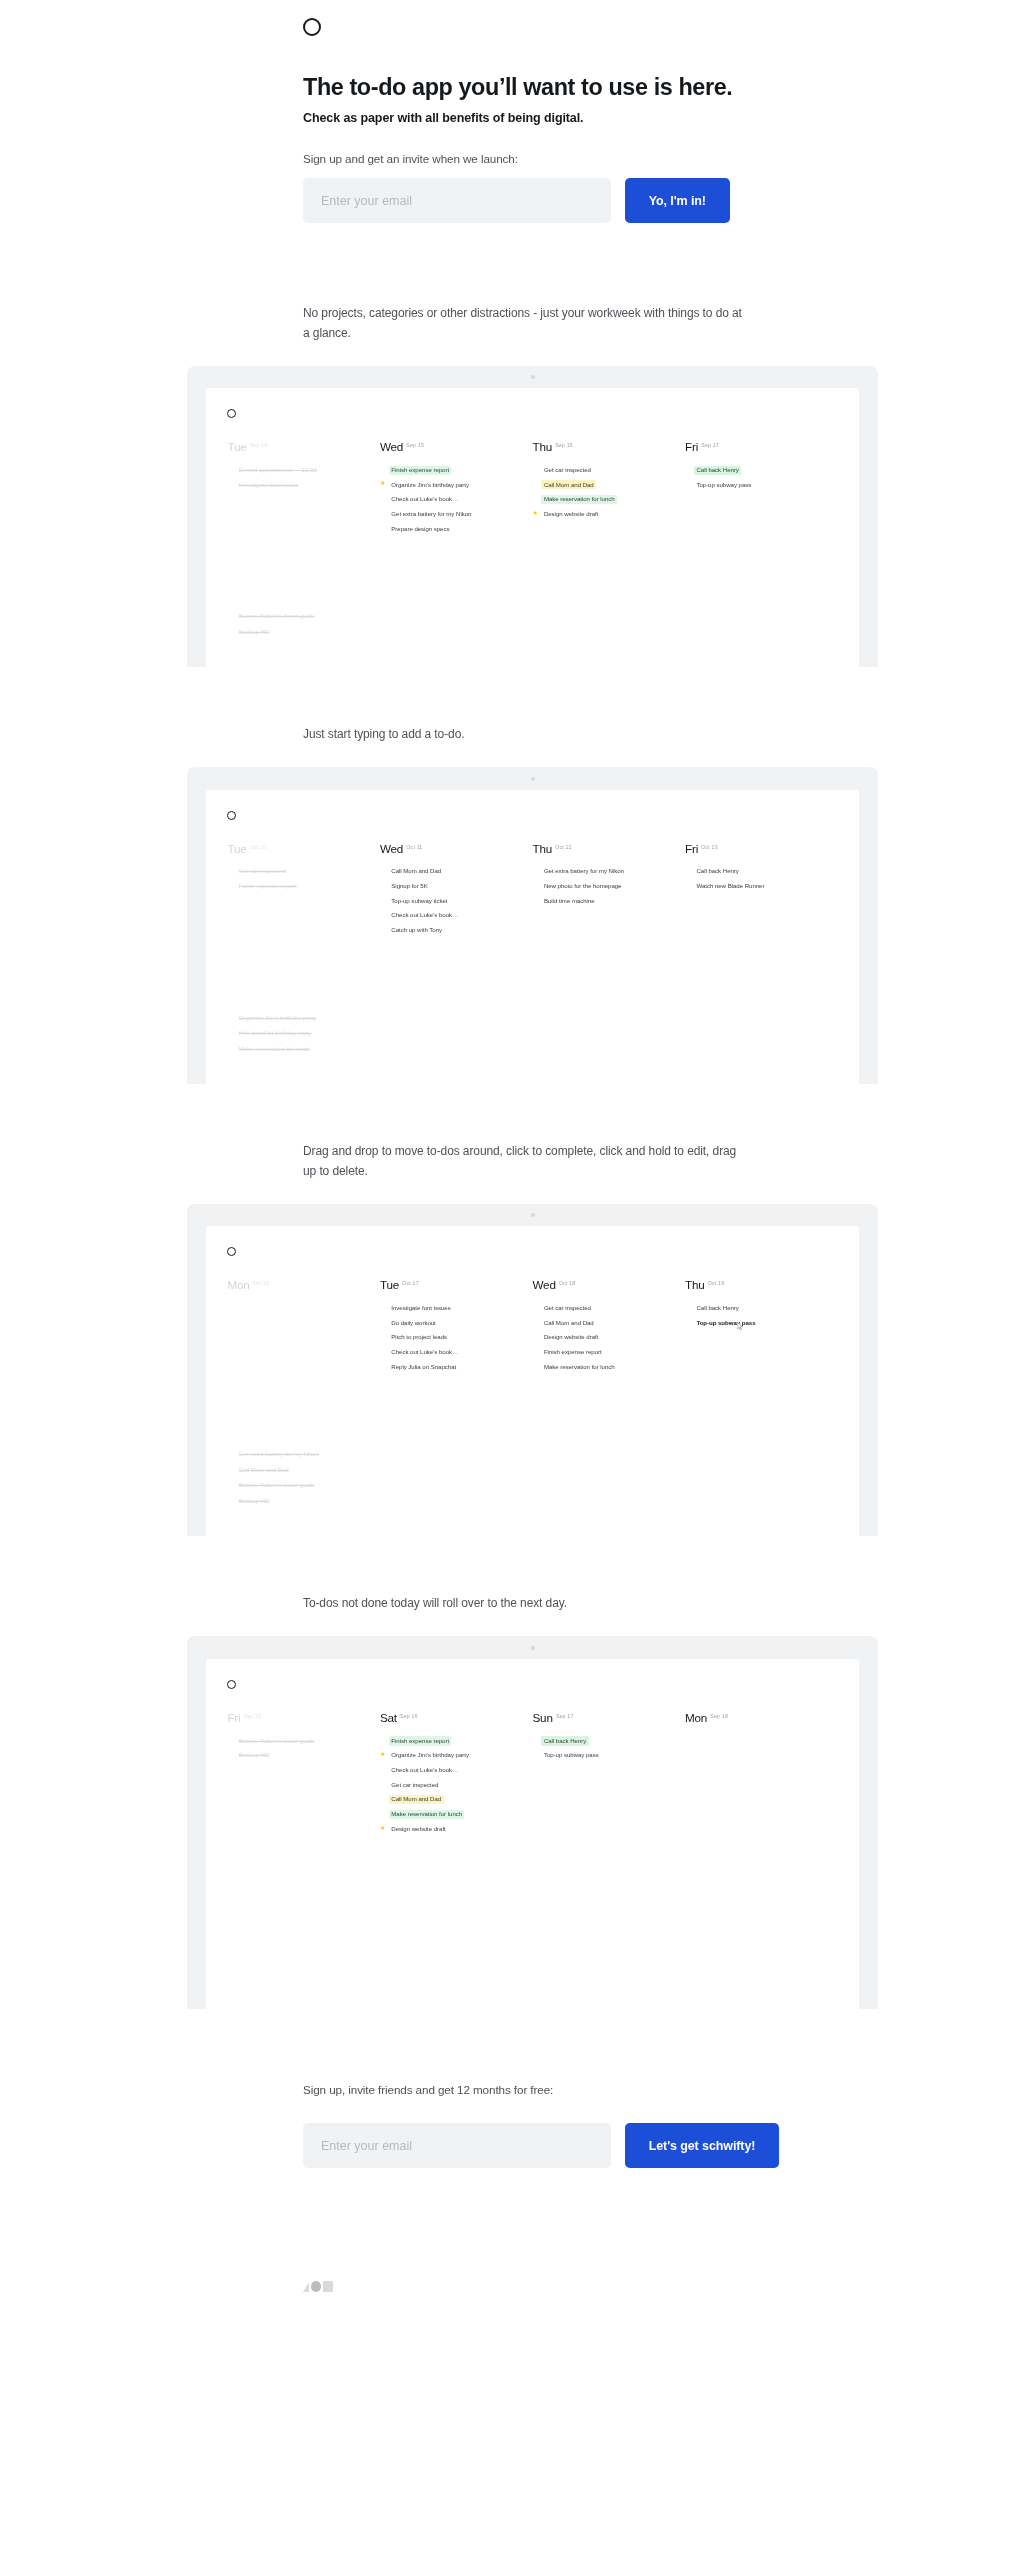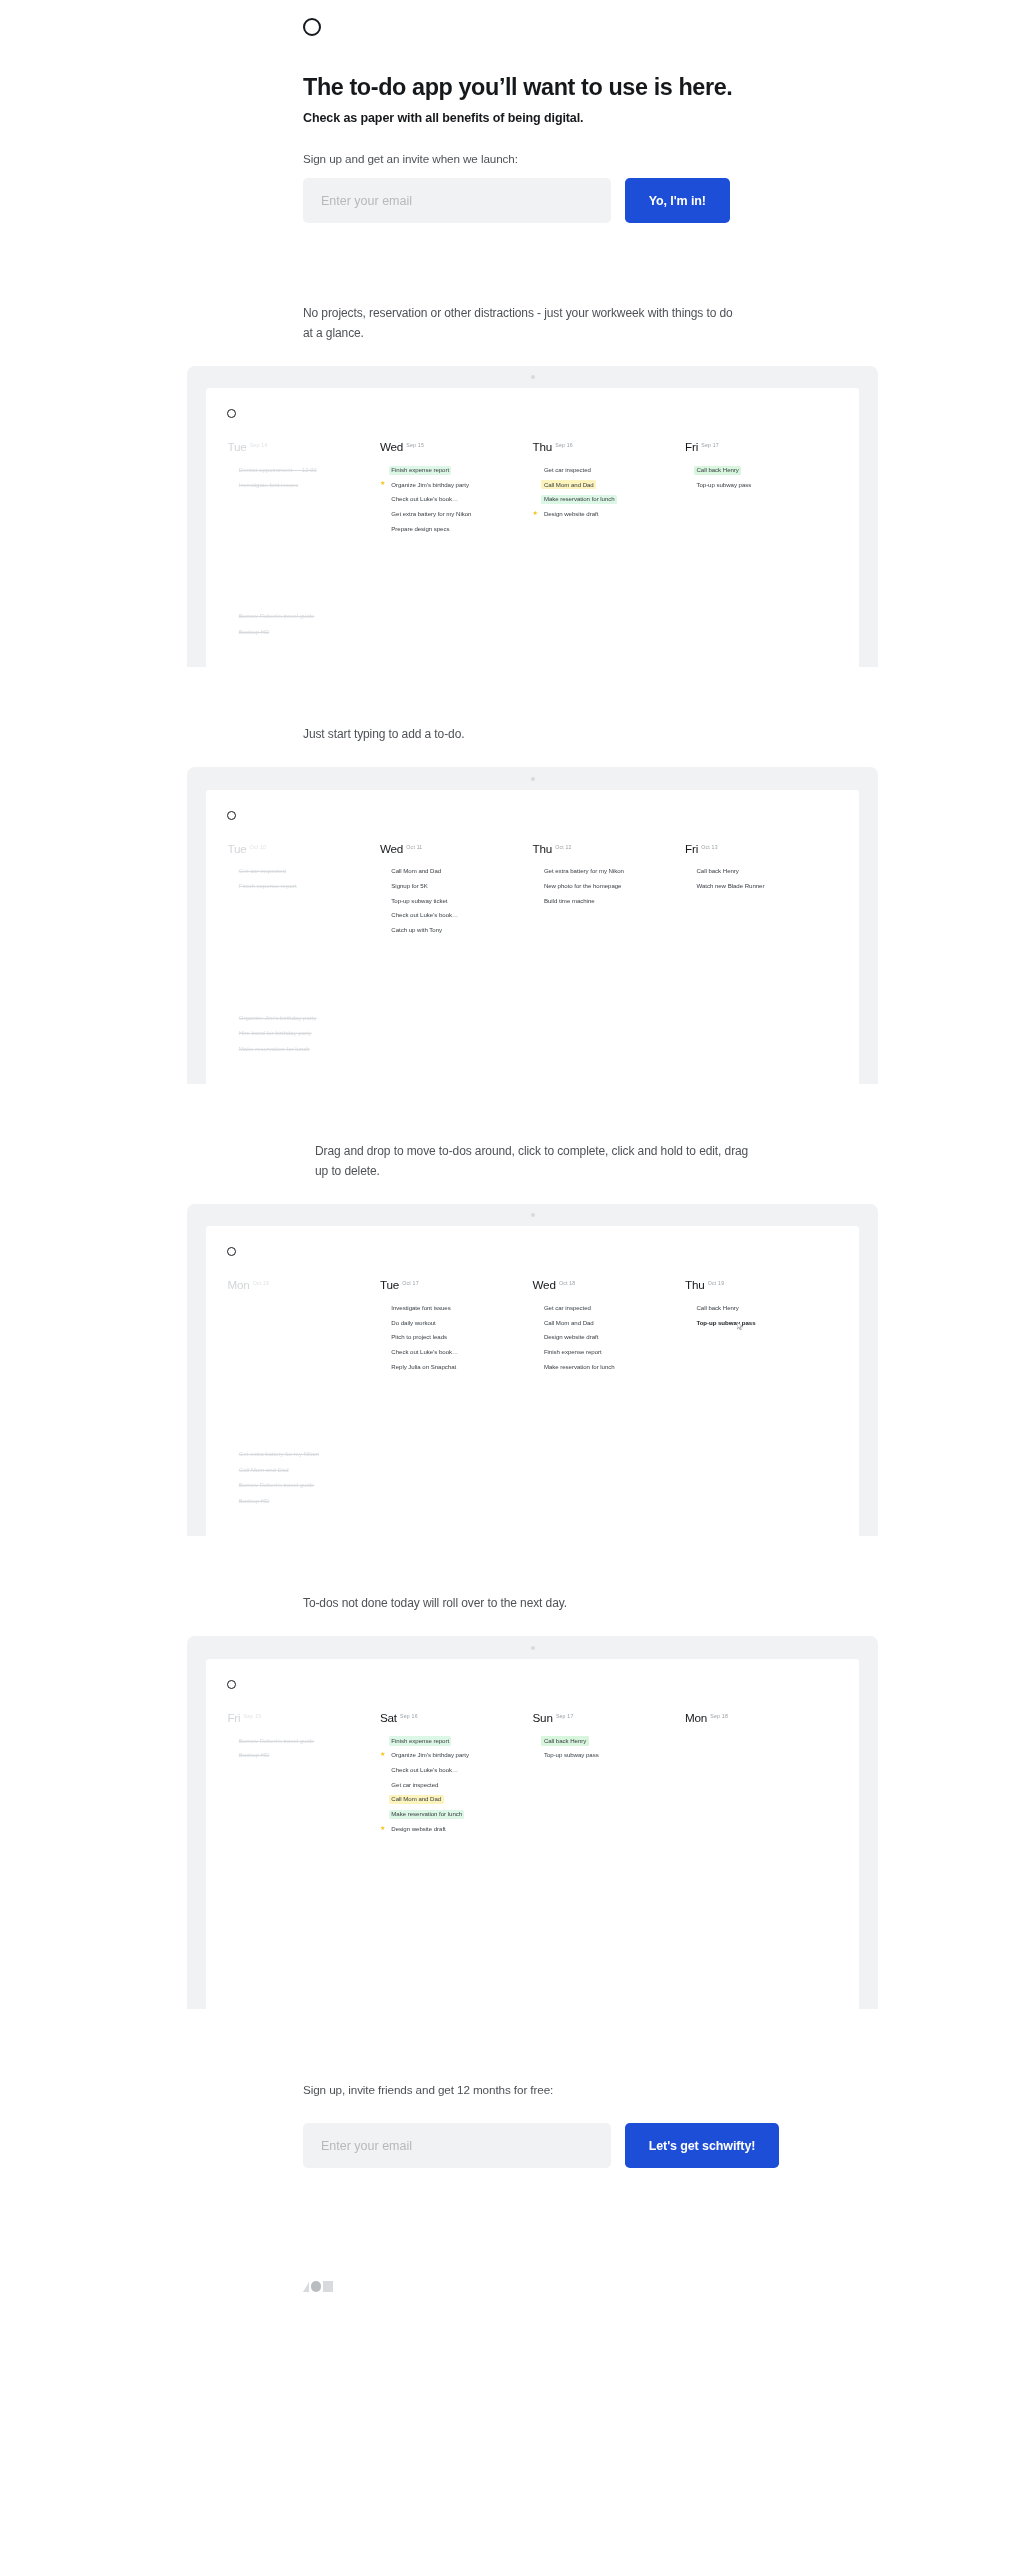--- a/index.html
+++ b/index.html
@@ -74,21 +74,21 @@
   .feature-copy {
     padding-left: 287px;
     font-size: 12px;
     line-height: 1.62;
     color: #4e5257;
     letter-spacing: -0.1px;
     max-width: 726px;
   }
   .feature-copy.s1 { padding-top: 81px; }
   .feature-copy.s2 { padding-top: 58px; }
-  .feature-copy.s3 { padding-top: 58px; margin-left: 12px; }
+  .feature-copy.s3 { padding-top: 58px; }
   .feature-copy.s4 { padding-top: 58px; }
 
   
   .shot-wrap { margin-top: 22.6px; padding: 0 171px 0 171px; }
   .shot {
     position: relative;
     width: 691px;
     background: #f1f2f3;
     border-radius: 8px 8px 0 0;
     padding: 9.7px 0 0 0;
@@ -198,21 +198,21 @@
       <p class="hero-sub">Check as paper with all benefits of being digital.</p>
       <p class="signup-label">Sign up and get an invite when we launch:</p>
       <form class="signup-form">
         <input class="email-input" type="text" placeholder="Enter your email" style="">
         <button class="cta-button">Yo, I'm in!</button>
       </form>
     </div>
   </section>
 
   <section>
-    <p class="feature-copy s1">No projects, reservation or other distractions - just your workweek with things to do at a glance.</p>
+    <p class="feature-copy s1">No projects, categories or other distractions - just your workweek with things to do at a glance.</p>
     <div class="shot-wrap">
       <div class="shot">
         <div class="shot-notch"></div>
         <div class="shot-inner">
           <div class="shot-dot"></div>
           <div class="week">
               <div class="daycol past">
                 <div class="dayhead"><span class="dayname">Tue</span><span class="daydate">Sep 14</span></div>
                 <div class="todo dim">
                   <span class="star empty">★</span>

